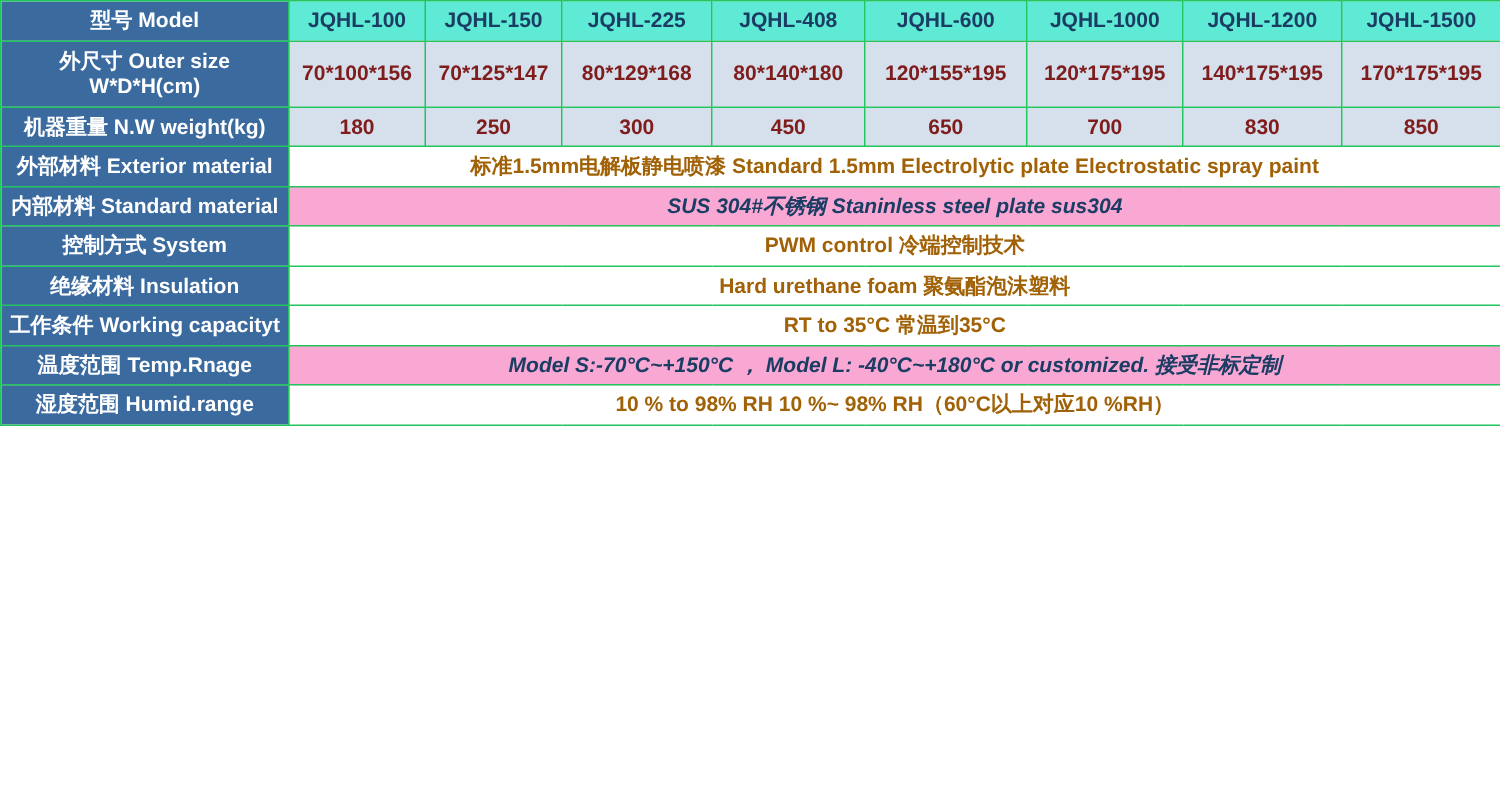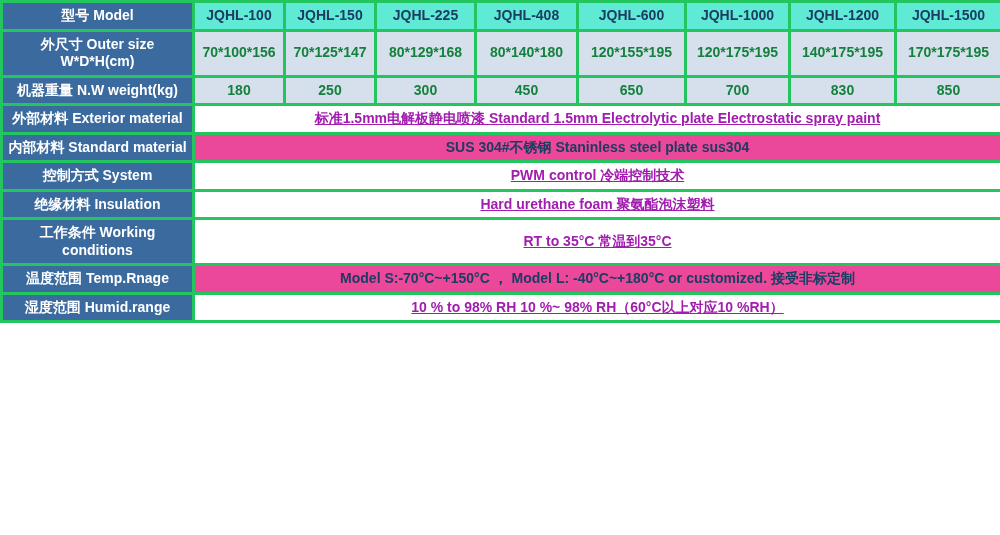--- a/index.html
+++ b/index.html
@@ -13,21 +13,21 @@
     overflow: hidden;
     font-family: "Liberation Sans", sans-serif;
   }
   table.spec {
     border-collapse: collapse;
     table-layout: fixed;
     width: 1000px;
     margin: 0;
   }
   table.spec td {
-    border: 3px solid #22c55e;
+    border: 1px solid #22c55e;
     text-align: center;
     vertical-align: middle;
     font-size: 14px;
     font-weight: bold;
     line-height: 1.25;
     padding: 4px 2px;
     word-wrap: break-word;
     overflow-wrap: break-word;
   }
   
@@ -39,35 +39,35 @@
     padding: 6px 4px;
   }
   
   td.val {
     background: #5eead4;
     color: #1b3c63;
   }
   
   td.val-blue {
     background: #d5e0ec;
-    color: #15803d;
+    color: #7f1d1d;
   }
   
   td.merged {
     background: #ffffff;
-    color: #a21caf;
+    color: #a16207;
     font-size: 15px;
     padding: 10px 6px;
-    text-decoration: underline;
   }
   td.merged-blue {
-    background: #ec4899;
+    background: #f9a8d4;
     color: #1b3c63;
     font-size: 15px;
     padding: 10px 6px;
+    font-style: italic;
   }
   .row-model td.val { color: #1b3c63; }
 </style>
 </head>
 <body>
 
 <table class="spec">
   <colgroup>
     <col style="width:192px">
     <col style="width:91px">
@@ -133,21 +133,21 @@
       <td class="label">控制方式 System</td>
       <td class="merged" colspan="8">PWM control 冷端控制技术</td>
     </tr>
 
     <tr>
       <td class="label">绝缘材料 Insulation</td>
       <td class="merged" colspan="8">Hard urethane foam 聚氨酯泡沫塑料</td>
     </tr>
 
     <tr>
-      <td class="label">工作条件 Working conditions</td>
+      <td class="label">工作条件 Working capacityt</td>
       <td class="merged" colspan="8">RT to 35°C 常温到35°C</td>
     </tr>
 
     <tr>
       <td class="label">温度范围 Temp.Rnage</td>
       <td class="merged-blue" colspan="8">Model S:-70°C~+150°C ，  Model L: -40°C~+180°C or customized. 接受非标定制</td>
     </tr>
 
     <tr>
       <td class="label">湿度范围 Humid.range</td>

